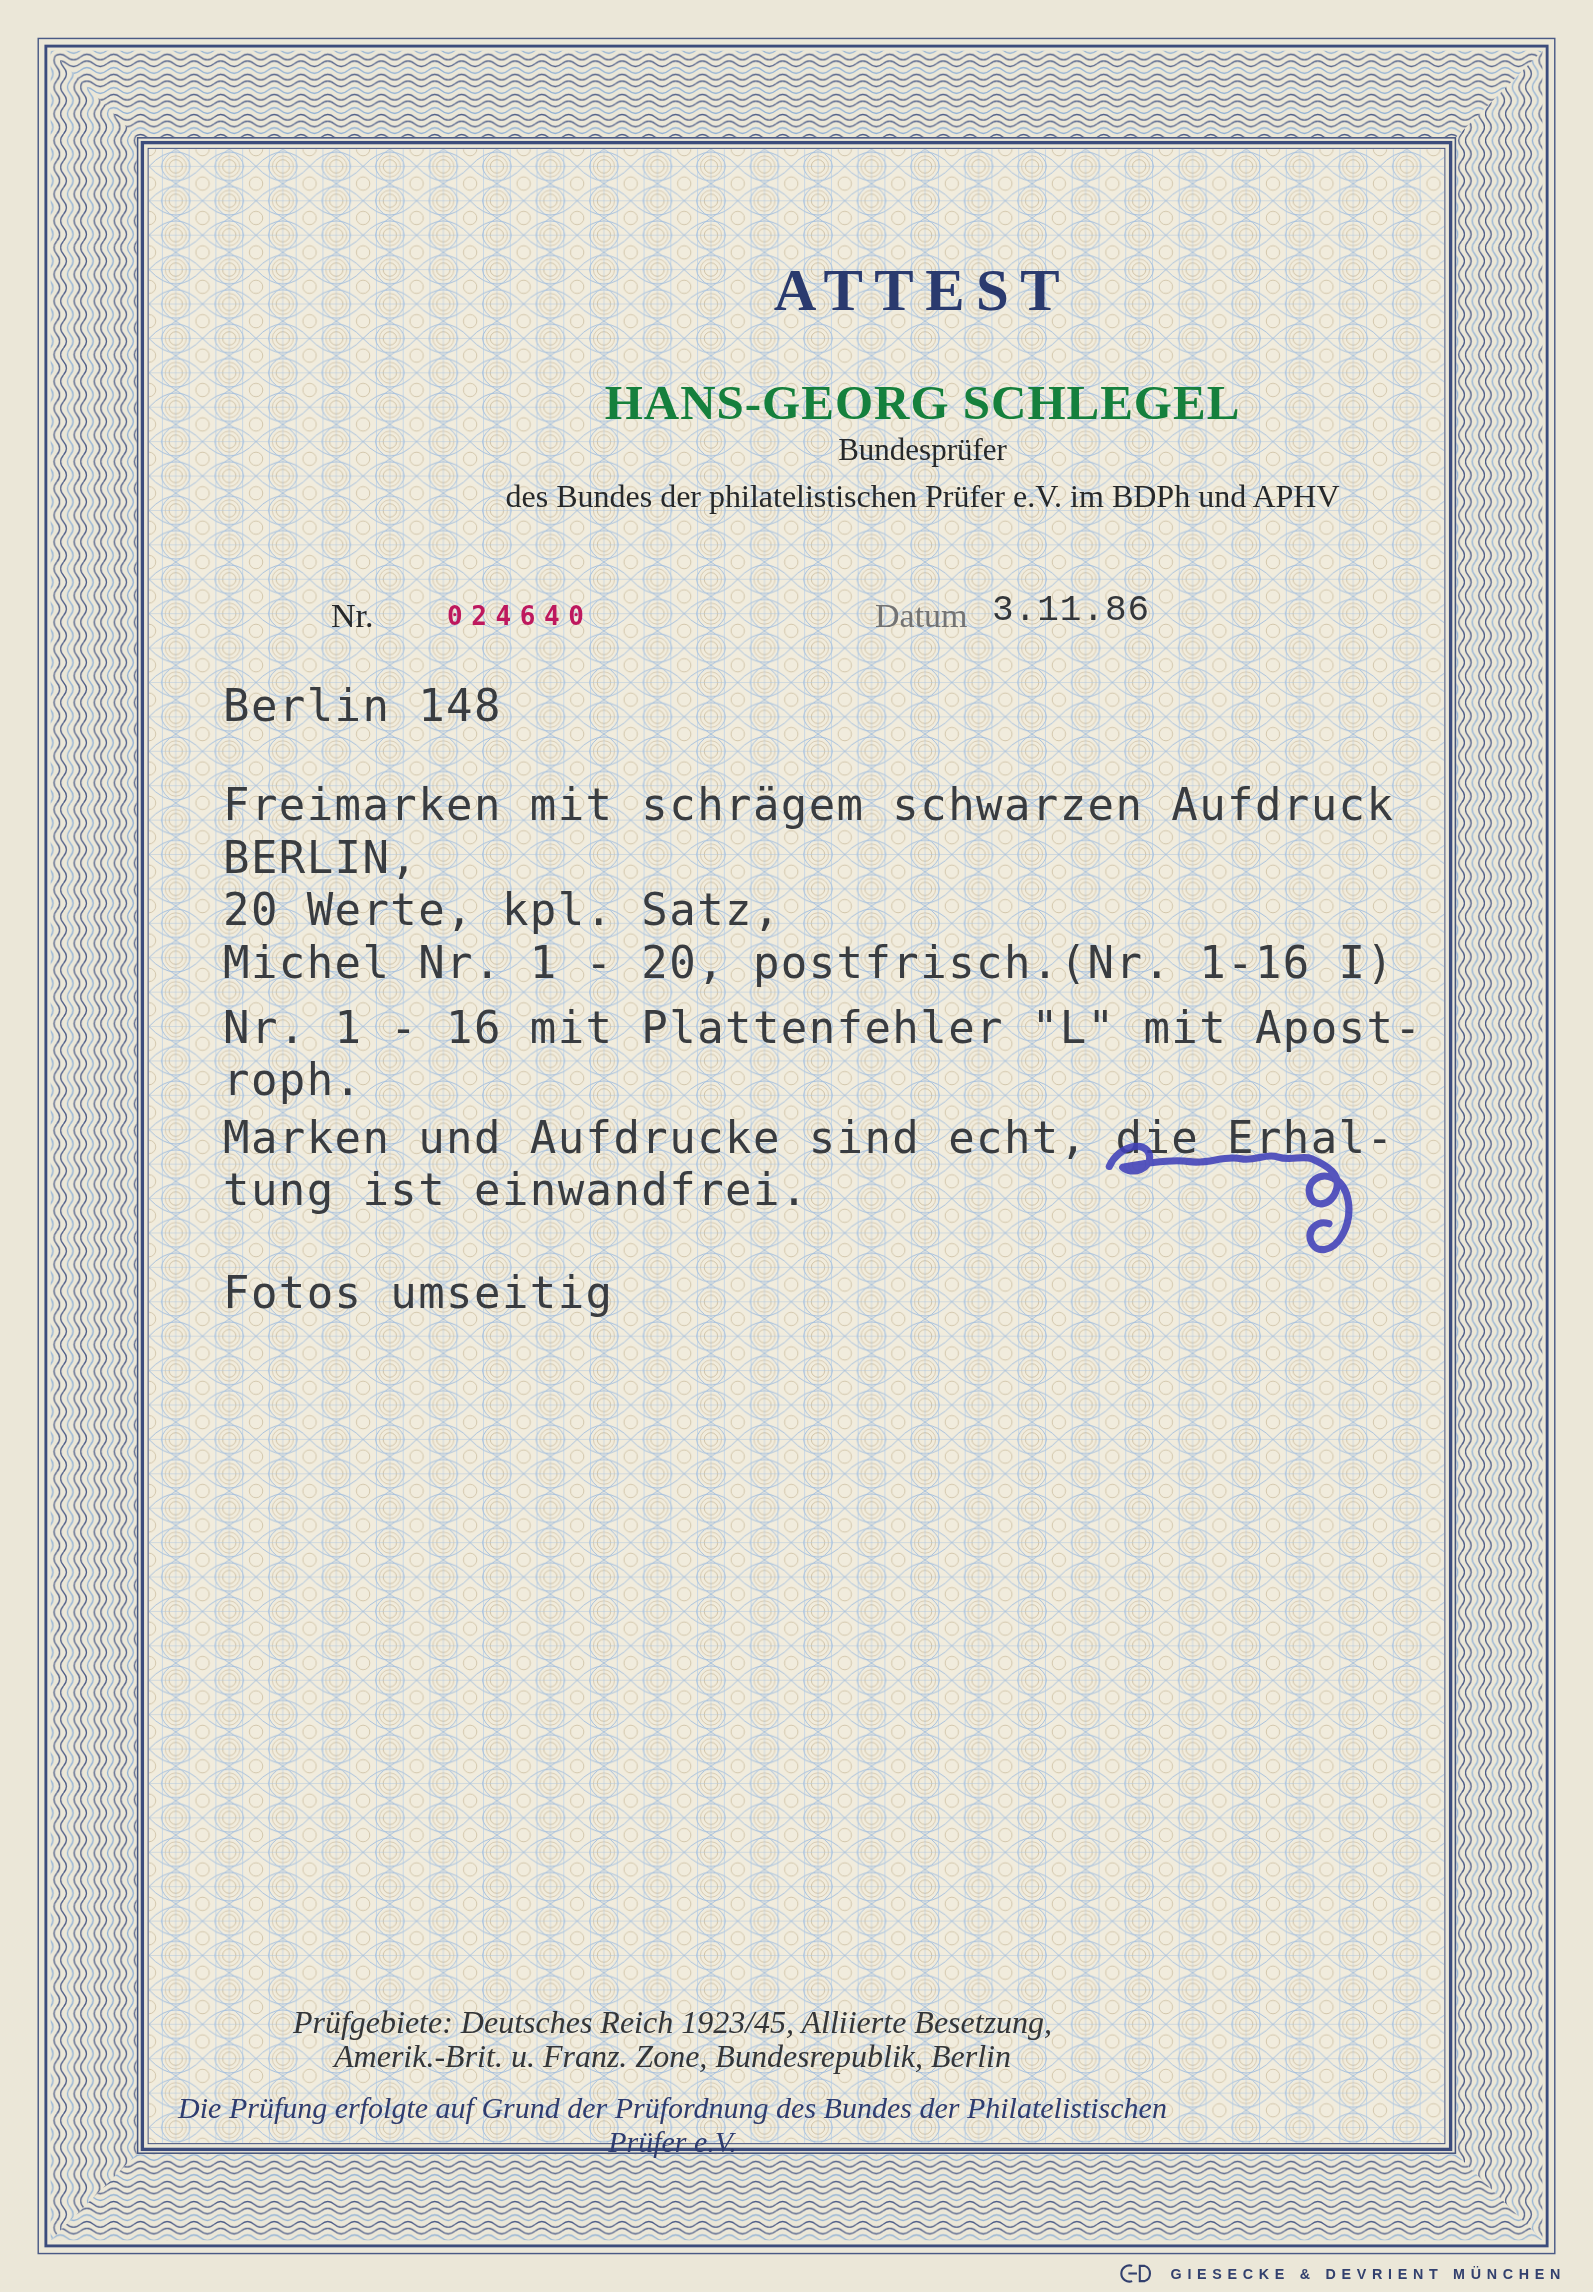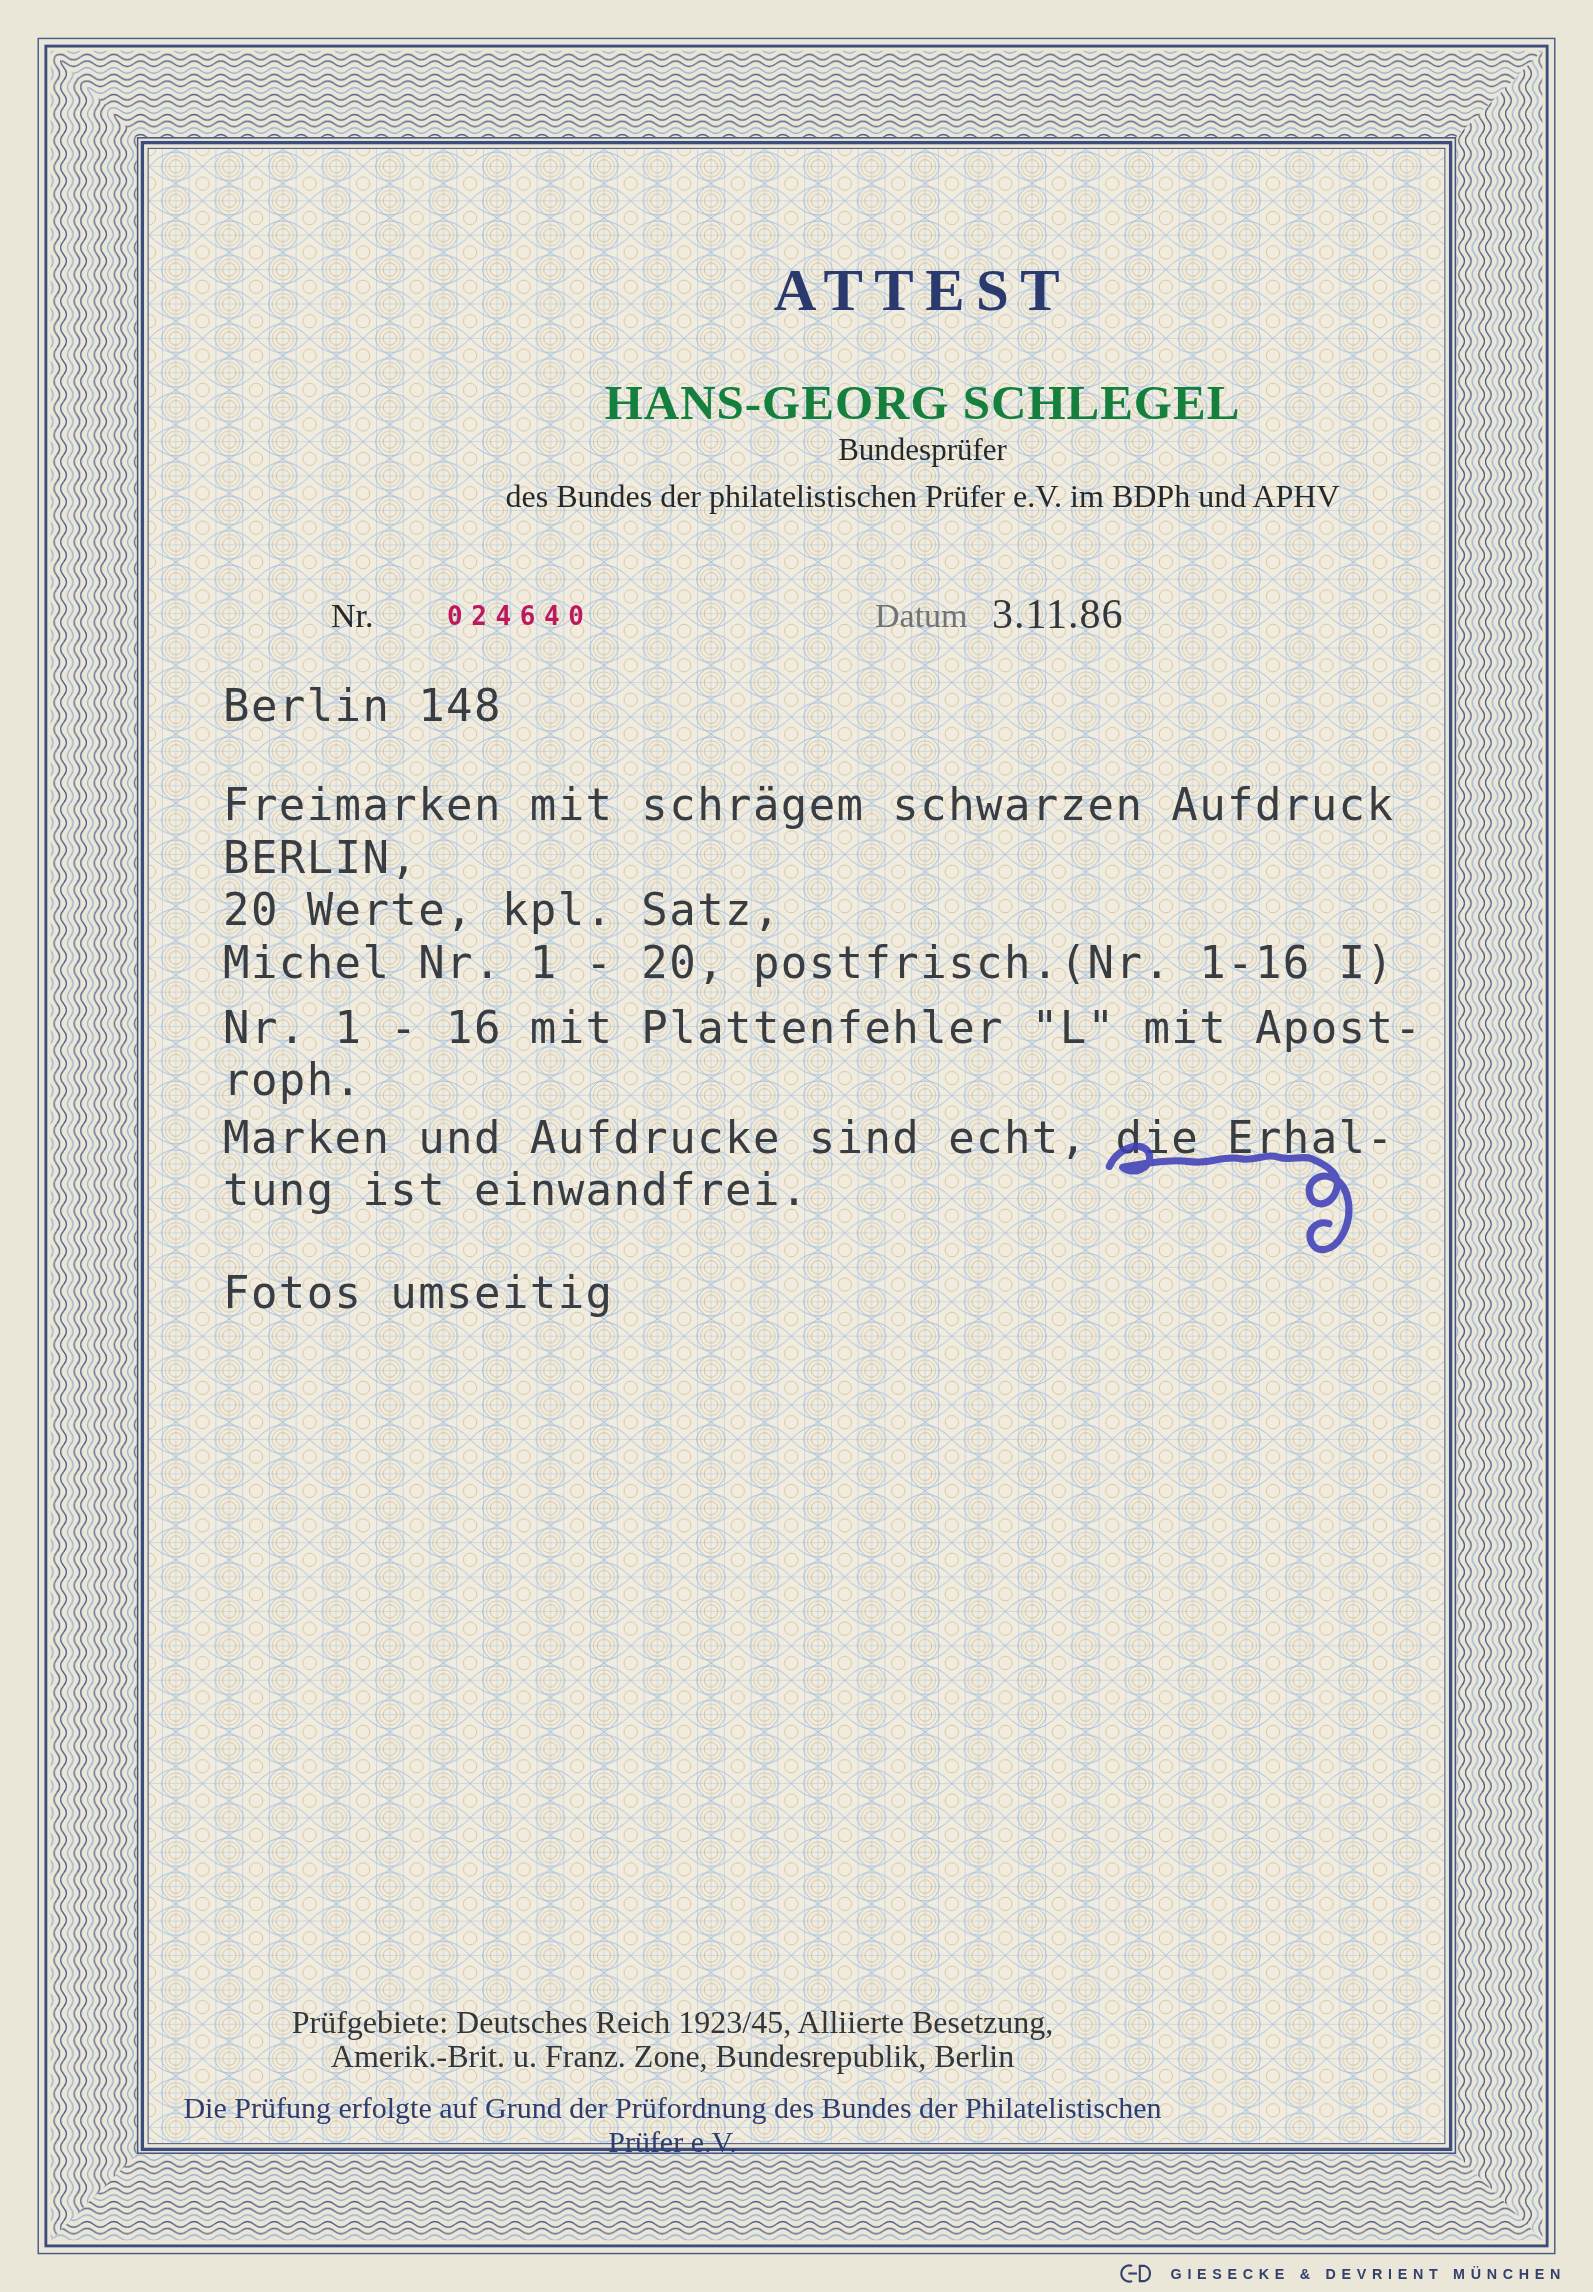--- a/index.html
+++ b/index.html
@@ -30,22 +30,22 @@
   
   .nr-label{position:absolute;left:331px;top:597px;font-size:34px;color:#26282a;}
   .nr-value{
     position:absolute;left:447px;top:601px;
     font-family:"DejaVu Sans Mono", monospace;
     font-size:26px;letter-spacing:8.6px;color:#be185d;font-weight:bold;
   }
   .datum-label{position:absolute;left:875px;top:597px;font-size:34px;color:#737373;}
   .datum-value{
     position:absolute;left:992px;top:590px;
-    font-family:Liberation Serif, serif;
-    font-size:42px;letter-spacing:1px;color:#33363a;
+    font-family:Liberation Mono, monospace;
+    font-size:36px;letter-spacing:1px;color:#33363a;
   }
   
   .tw{
     position:absolute;left:223px;
     font-family:"DejaVu Sans Mono", monospace;
     font-size:44px;letter-spacing:1.4px;color:#393c40;
     white-space:pre;
   }
   .bl0{top:680px;}
   .bl1{top:779px;}
@@ -53,21 +53,21 @@
   .bl3{top:884px;}
   .bl4{top:937px;}
   .bl5{top:1002px;}
   .bl6{top:1054px;}
   .bl7{top:1112px;}
   .bl8{top:1164px;text-align:right;}
   .bl9{top:1267px;}
   
   .signature{position:absolute;left:1090px;top:1090px;}
   
-  .fline{position:absolute;left:149px;width:1047px;text-align:center;color:#333538;}
+  .fline{position:absolute;left:149px;width:1047px;text-align:center;color:#333538;font-style:italic;}
   .areas1{top:2004px;font-size:32px;}
   .areas2{top:2038px;font-size:32px;}
   .legal{top:2091px;font-size:30px;color:#2e3c6f;}
   
   .imprint{
     position:absolute;top:2262px;right:27px;
     display:flex;align-items:center;gap:13.4px;
     color:#32406e;
   }
   .imprint-text{

